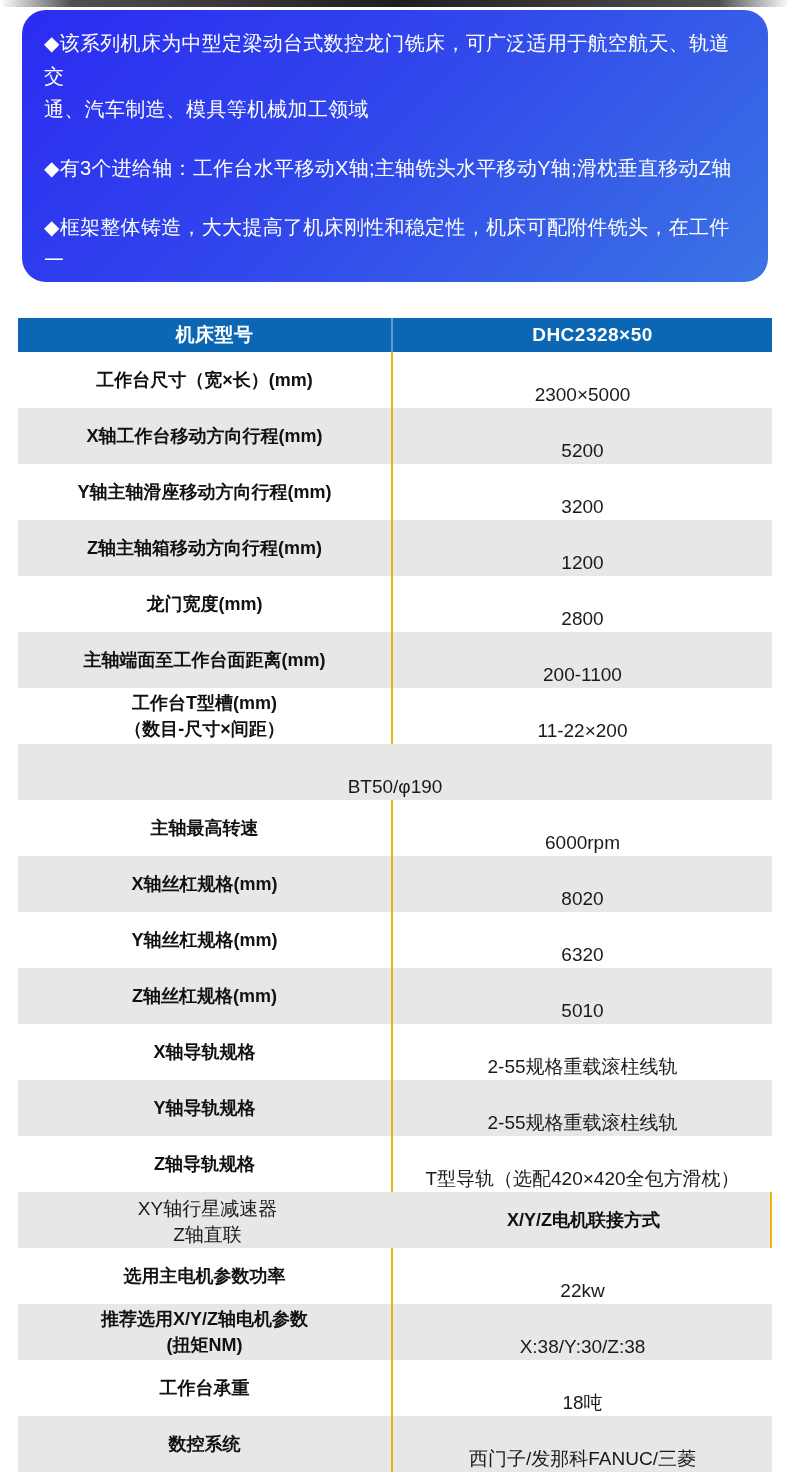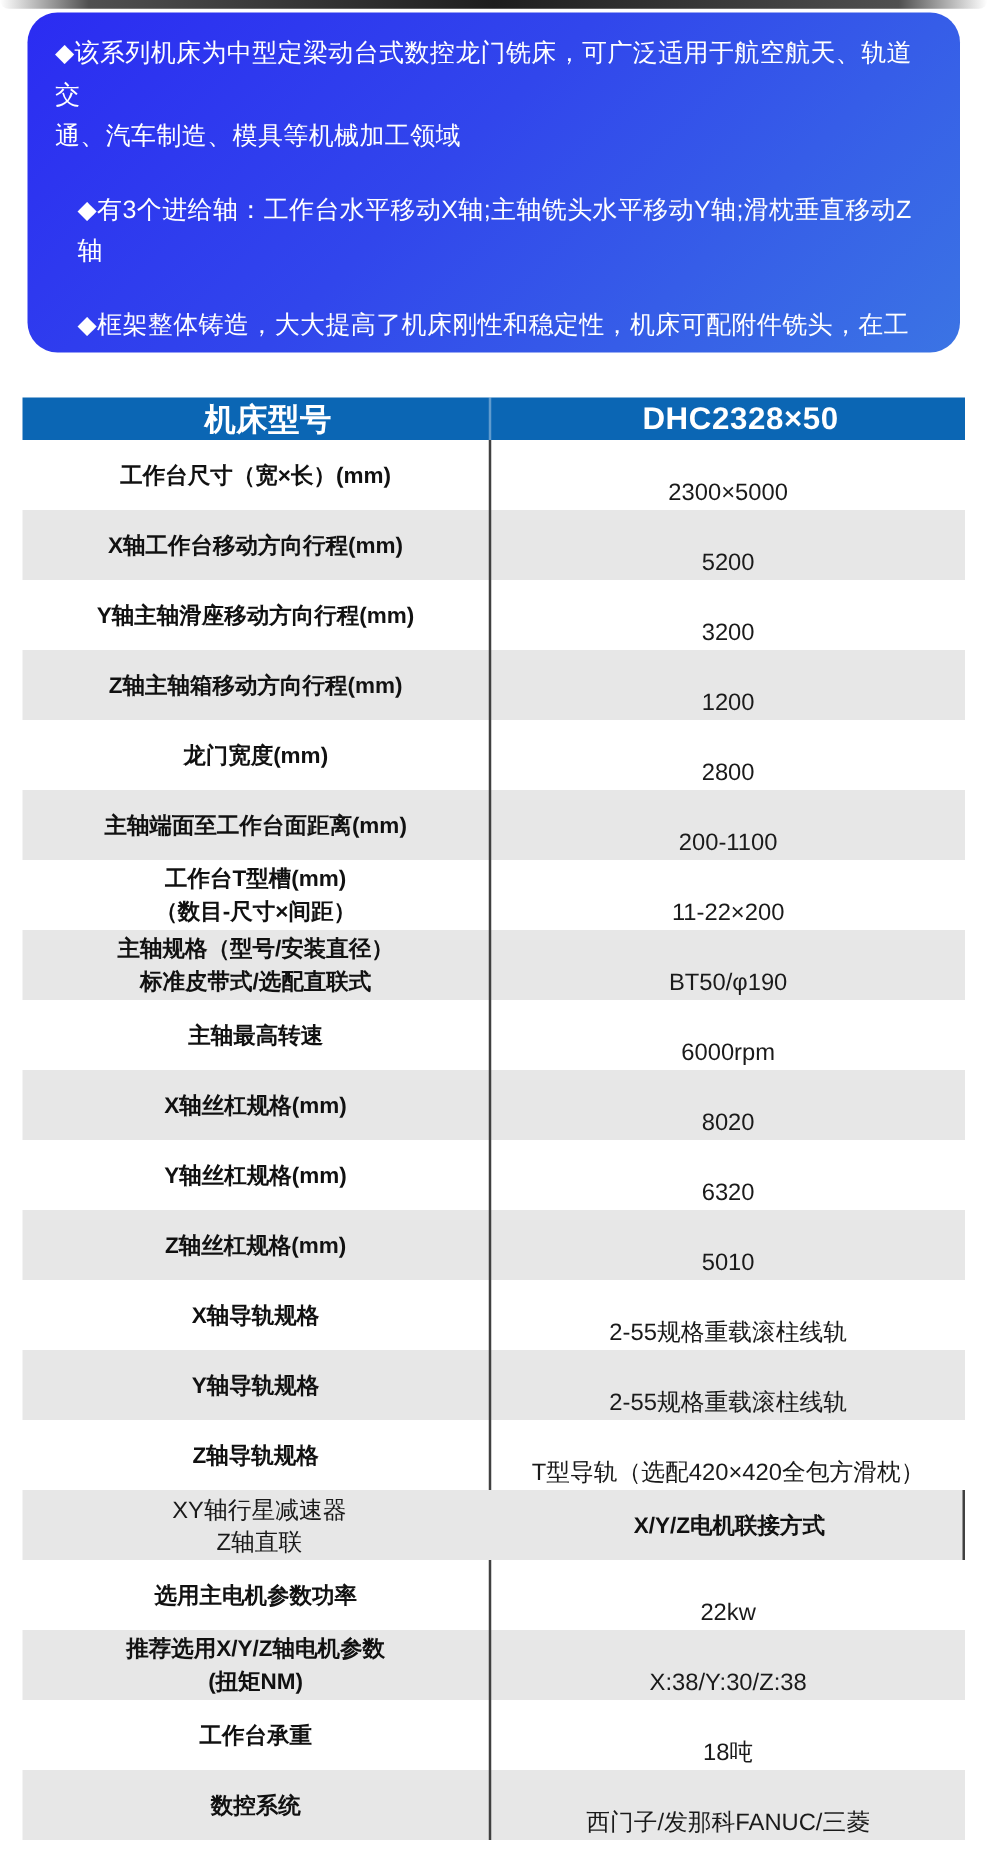--- a/index.html
+++ b/index.html
@@ -48,41 +48,41 @@
     overflow: hidden;
   }
   .intro-box p {
     margin: 0;
     font-size: 20px;
     line-height: 33px;
     font-weight: 500;
     white-space: pre-line;
     letter-spacing: 0.3px;
   }
-  .intro-box p + p { margin-top: 26px; margin-left: 18px; }
+  .intro-box p + p { margin-top: 26px; }
 
   
   .spec-table {
     position: absolute;
     top: 318px;
     left: 18px;
     width: 754px;
   }
   .header-row {
     display: flex;
     height: 34px;
     background: var(--header-blue, #0b66b4);
     color: #ffffff;
   }
   .header-row .cell {
     display: flex;
     align-items: center;
     justify-content: center;
     font-weight: bold;
-    font-size: 25px;
+    font-size: 19px;
     letter-spacing: 0.5px;
     padding-left: 20px;
   }
   .header-row .c1 { border-right: 2px solid rgba(255,255,255,0.35); }
 
   .row {
     display: flex;
     height: 56px;
     background: #ffffff;
   }
@@ -93,21 +93,21 @@
     align-items: center;
     justify-content: center;
     text-align: center;
   }
   .c1 { flex: 0 0 375px; width: 375px; }
   .c2 { flex: 1 1 auto; }
   .row .c1 {
     font-weight: bold;
     font-size: 18px;
     color: #111111;
-    border-right: 2px solid #404040;
+    border-right: 2px solid #eab308;
   }
   .row .c2 {
     font-size: 19px;
     color: #1a1a1a;
     justify-content: flex-end;
   }
   .cell .line {
     display: block;
     line-height: 26px;
   }
@@ -185,24 +185,20 @@
         <div class="row">
           <div class="cell c1">
             <span class="line">工作台T型槽(mm)</span>
             <span class="line">（数目-尺寸×间距）</span>
           </div>
           <div class="cell c2">
             <span class="line">11-22×200</span>
           </div>
         </div>
         <div class="row alt">
-          <div class="cell c1">
-            <span class="line">主轴规格（型号/安装直径）</span>
-            <span class="line">标准皮带式/选配直联式</span>
-          </div>
           <div class="cell c2">
             <span class="line">BT50/φ190</span>
           </div>
         </div>
         <div class="row">
           <div class="cell c1">
             <span class="line">主轴最高转速</span>
           </div>
           <div class="cell c2">
             <span class="line">6000rpm</span>

